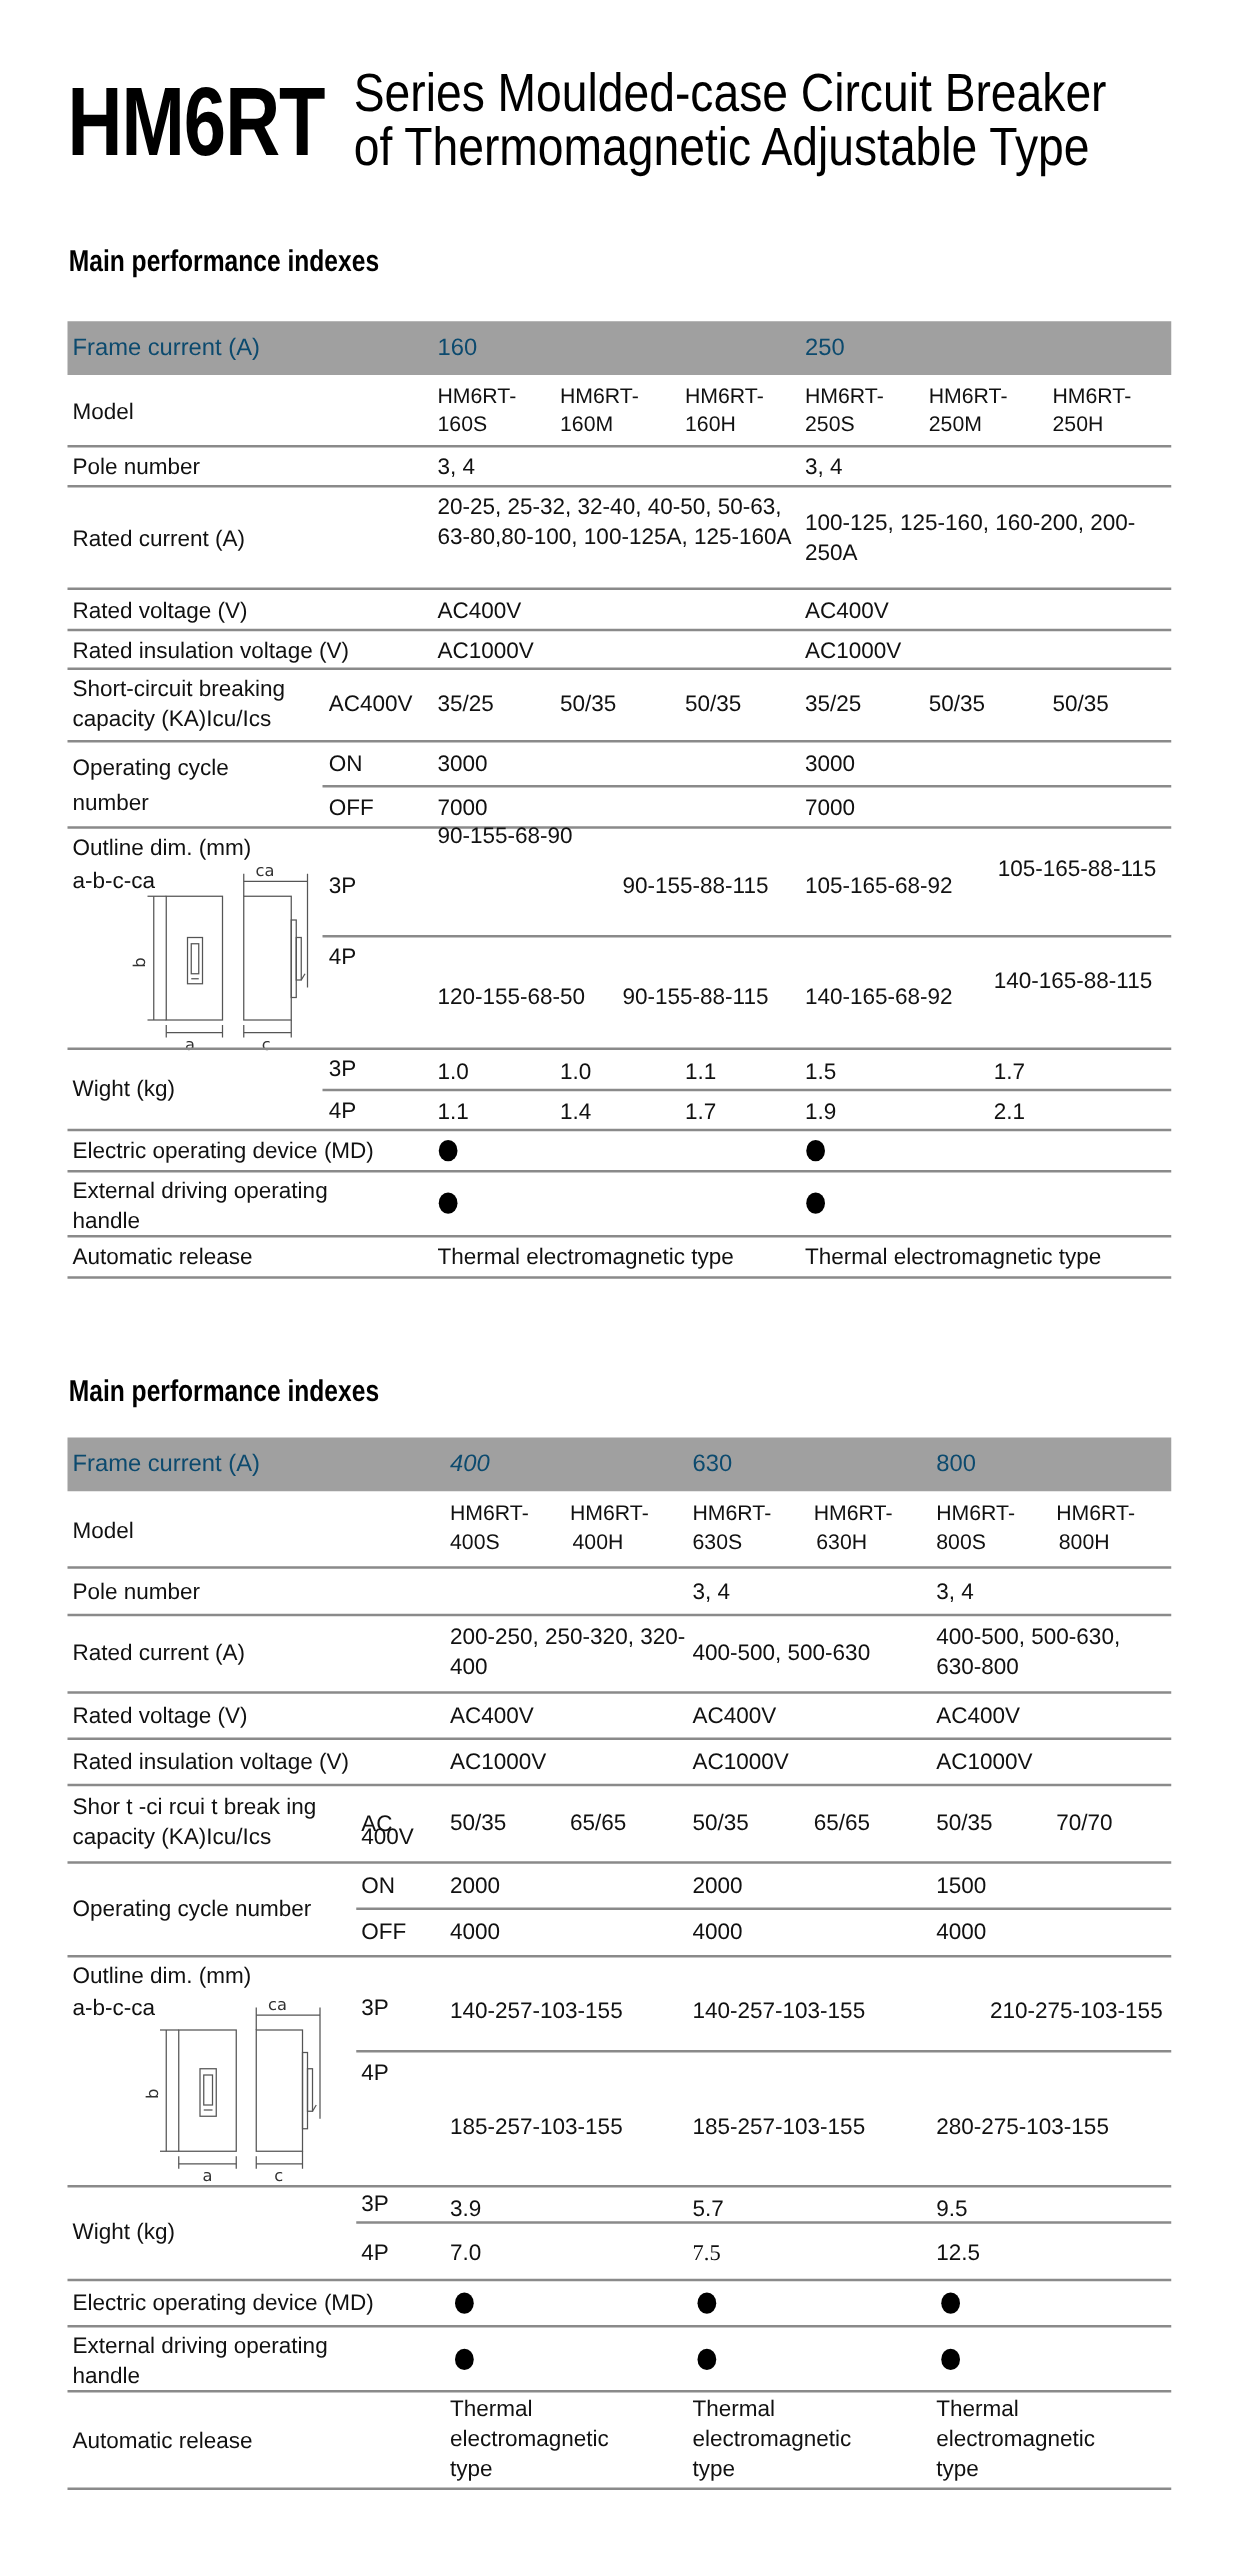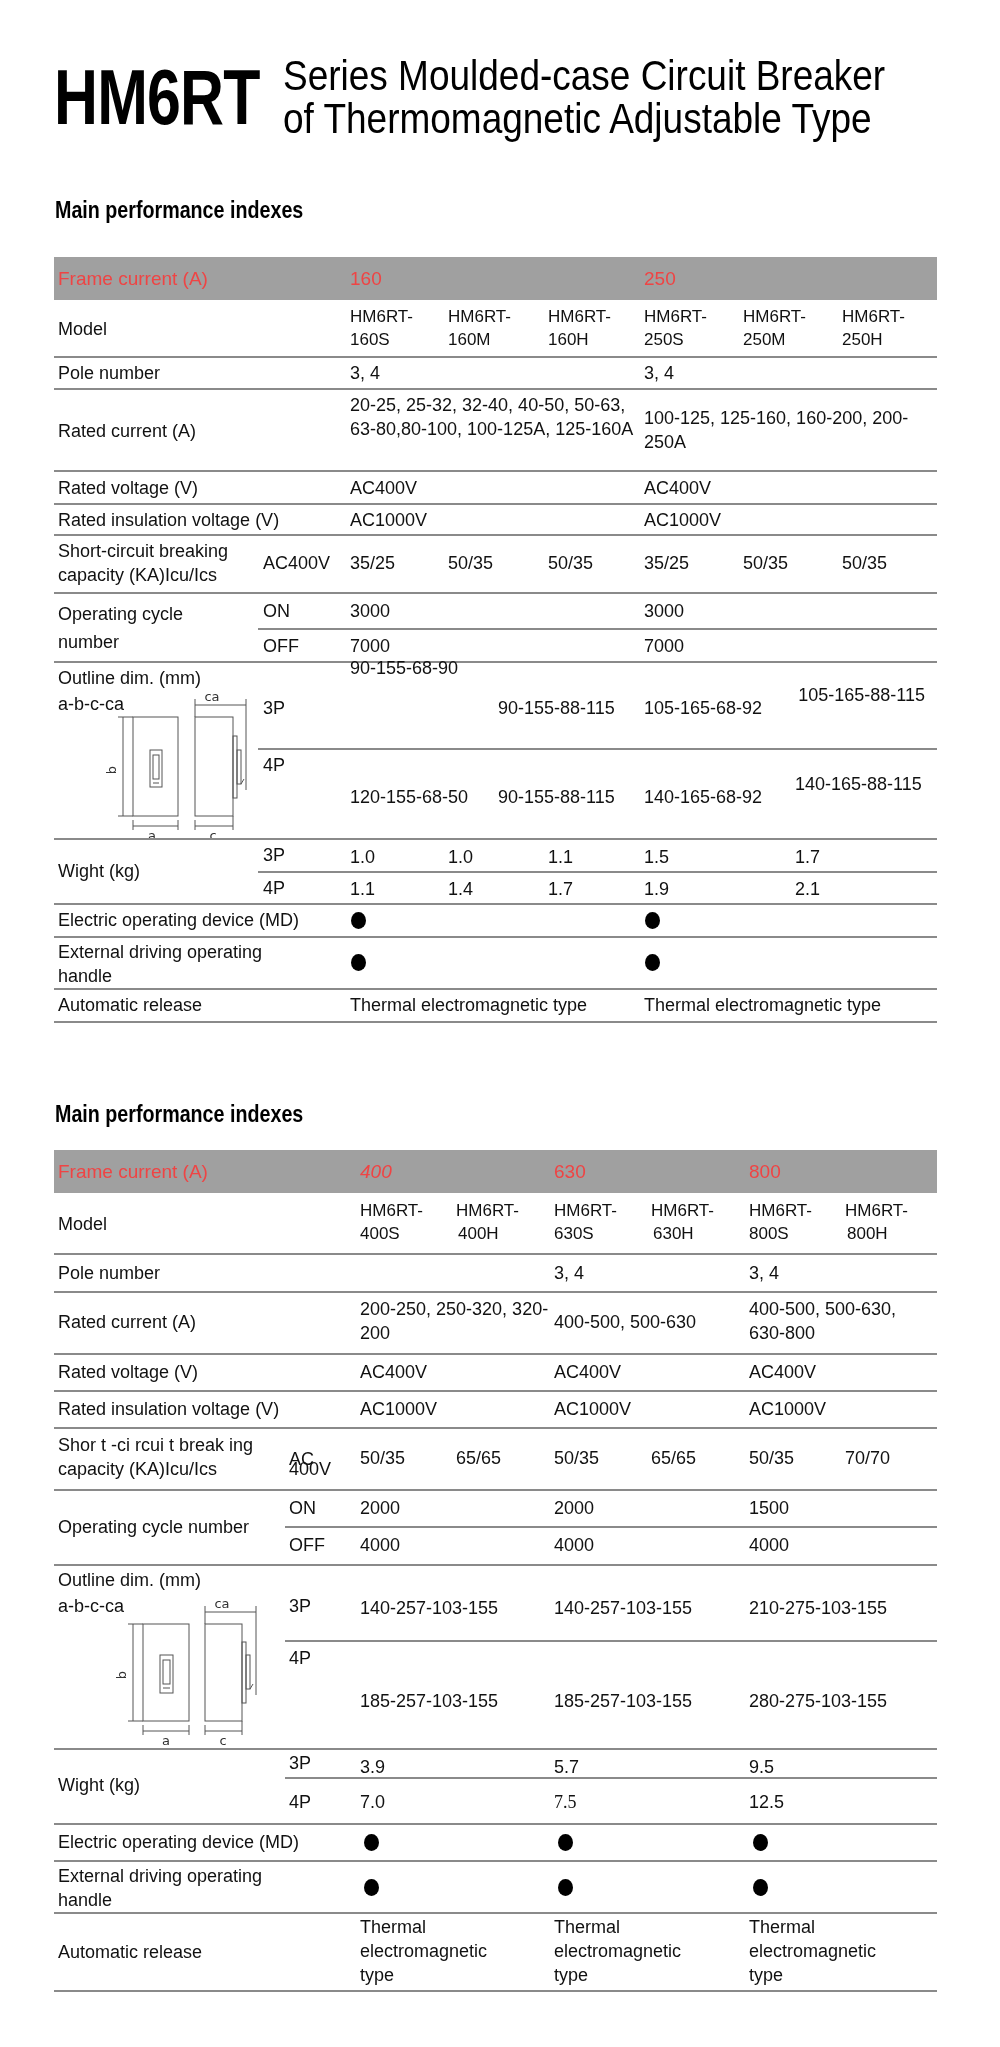--- a/index.html
+++ b/index.html
@@ -9,21 +9,21 @@
   .brand { left:54px; top:52px; font-family:"Liberation Sans", sans-serif; font-weight:bold;
            font-size:78px; line-height:90px; transform-origin:left top; transform:scaleX(0.78);
            letter-spacing:-1px; color:#000; white-space:nowrap; }
   .subtitle { left:283px; top:54px; font-size:43px; line-height:43px; transform-origin:left top;
               transform:scaleX(0.86); color:#000; white-space:nowrap; }
   .section-title { left:55px; font-weight:bold; font-size:24px; line-height:28px; color:#000;
                    transform-origin:left top; transform:scaleX(0.82); white-space:nowrap; }
   .hbar { position:absolute; background:#a0a0a0; height:43px; }
   .hline { position:absolute; height:2px; background:#8a8a8a; }
   .t { position:absolute; font-size:18px; line-height:24px; white-space:nowrap; color:#111; }
-  .th { position:absolute; font-size:19px; line-height:24px; color:#ef4444; white-space:nowrap; }
+  .th { position:absolute; font-size:19px; line-height:24px; color:#0c4a6e; white-space:nowrap; }
   .tm { position:absolute; font-size:17px; line-height:23px; color:#111; white-space:nowrap; }
   .wrap { white-space:normal; }
   .dot { position:absolute; width:15px; height:17px; background:#000; border-radius:50%; }
   svg.diagram { position:absolute; overflow:visible; }
 </style>
 </head>
 <body>
 
 <div class="abs brand">HM6RT</div>
 <div class="abs subtitle">
@@ -220,21 +220,21 @@
     </div>
   <div class="hline" style="left:54px; top:1253px; width:883px;"></div>
 
   <div class="t" style="left:58px; top:1261px;">Pole number</div>
   <div class="t" style="left:360px; top:1261px;"></div>
   <div class="t" style="left:554px; top:1261px;">3, 4</div>
   <div class="t" style="left:749px; top:1261px;">3, 4</div>
   <div class="hline" style="left:54px; top:1291px; width:883px;"></div>
 
   <div class="t" style="left:58px; top:1310px;">Rated current (A)</div>
-  <div class="t wrap" style="left:360px; top:1297px; width:190px;">200-250, 250-320, 320-200</div>
+  <div class="t wrap" style="left:360px; top:1297px; width:190px;">200-250, 250-320, 320-400</div>
   <div class="t wrap" style="left:554px; top:1310px; width:190px;">400-500, 500-630</div>
   <div class="t wrap" style="left:749px; top:1297px; width:185px;">400-500, 500-630, 630-800</div>
   <div class="hline" style="left:54px; top:1353px; width:883px;"></div>
 
   <div class="t" style="left:58px; top:1360px;">Rated voltage (V)</div>
   <div class="t" style="left:360px; top:1360px;">AC400V</div>
   <div class="t" style="left:554px; top:1360px;">AC400V</div>
   <div class="t" style="left:749px; top:1360px;">AC400V</div>
   <div class="hline" style="left:54px; top:1390px; width:883px;"></div>
 
@@ -296,21 +296,21 @@
     <g fill="#333" font-family="DejaVu Sans, sans-serif" font-size="13">
       <text x="116" y="11" text-anchor="middle">ca</text>
       <text x="60" y="148" text-anchor="middle">a</text>
       <text x="117" y="148" text-anchor="middle">c</text>
       <text x="20" y="78" text-anchor="middle" transform="rotate(-90 20 78)">b</text>
     </g>
   </svg>
   <div class="t" style="left:289px; top:1594px;">3P</div>
   <div class="t" style="left:360px; top:1596px;">140-257-103-155</div>
   <div class="t" style="left:554px; top:1596px;">140-257-103-155</div>
-  <div class="t" style="left:749px; top:1596px;">210-275-103-155</div>
+  <div class="t" style="left:792px; top:1596px;">210-275-103-155</div>
   <div class="hline" style="left:285px; top:1640px; width:652px;"></div>
   <div class="t" style="left:289px; top:1646px;">4P</div>
   <div class="t" style="left:360px; top:1689px;">185-257-103-155</div>
   <div class="t" style="left:554px; top:1689px;">185-257-103-155</div>
   <div class="t" style="left:749px; top:1689px;">280-275-103-155</div>
   <div class="hline" style="left:54px; top:1748px; width:883px;"></div>
 
   <div class="t" style="left:58px; top:1773px;">Wight (kg)</div>
   <div class="t" style="left:289px; top:1751px;">3P</div>
   <div class="t" style="left:360px; top:1755px;">3.9</div>

